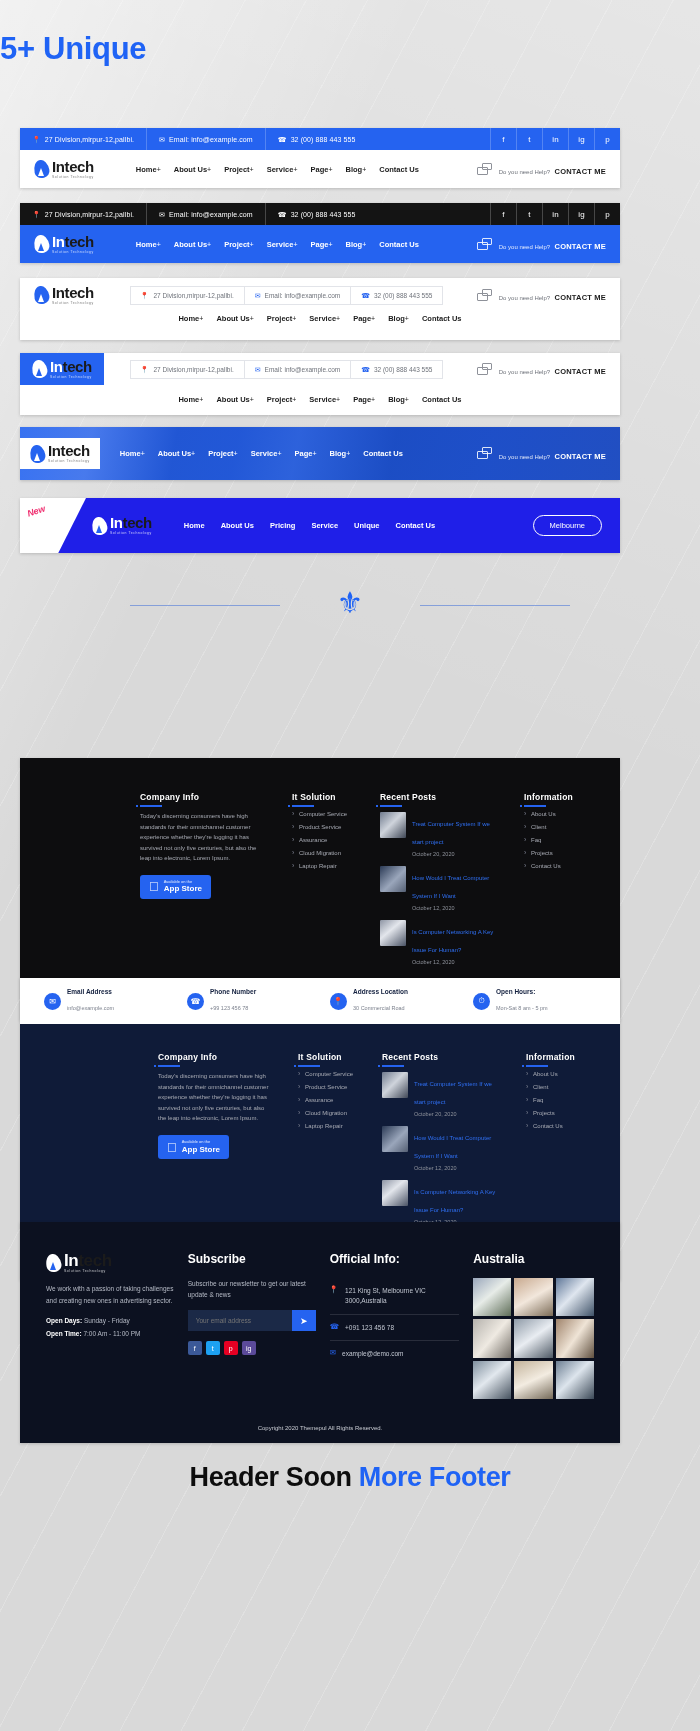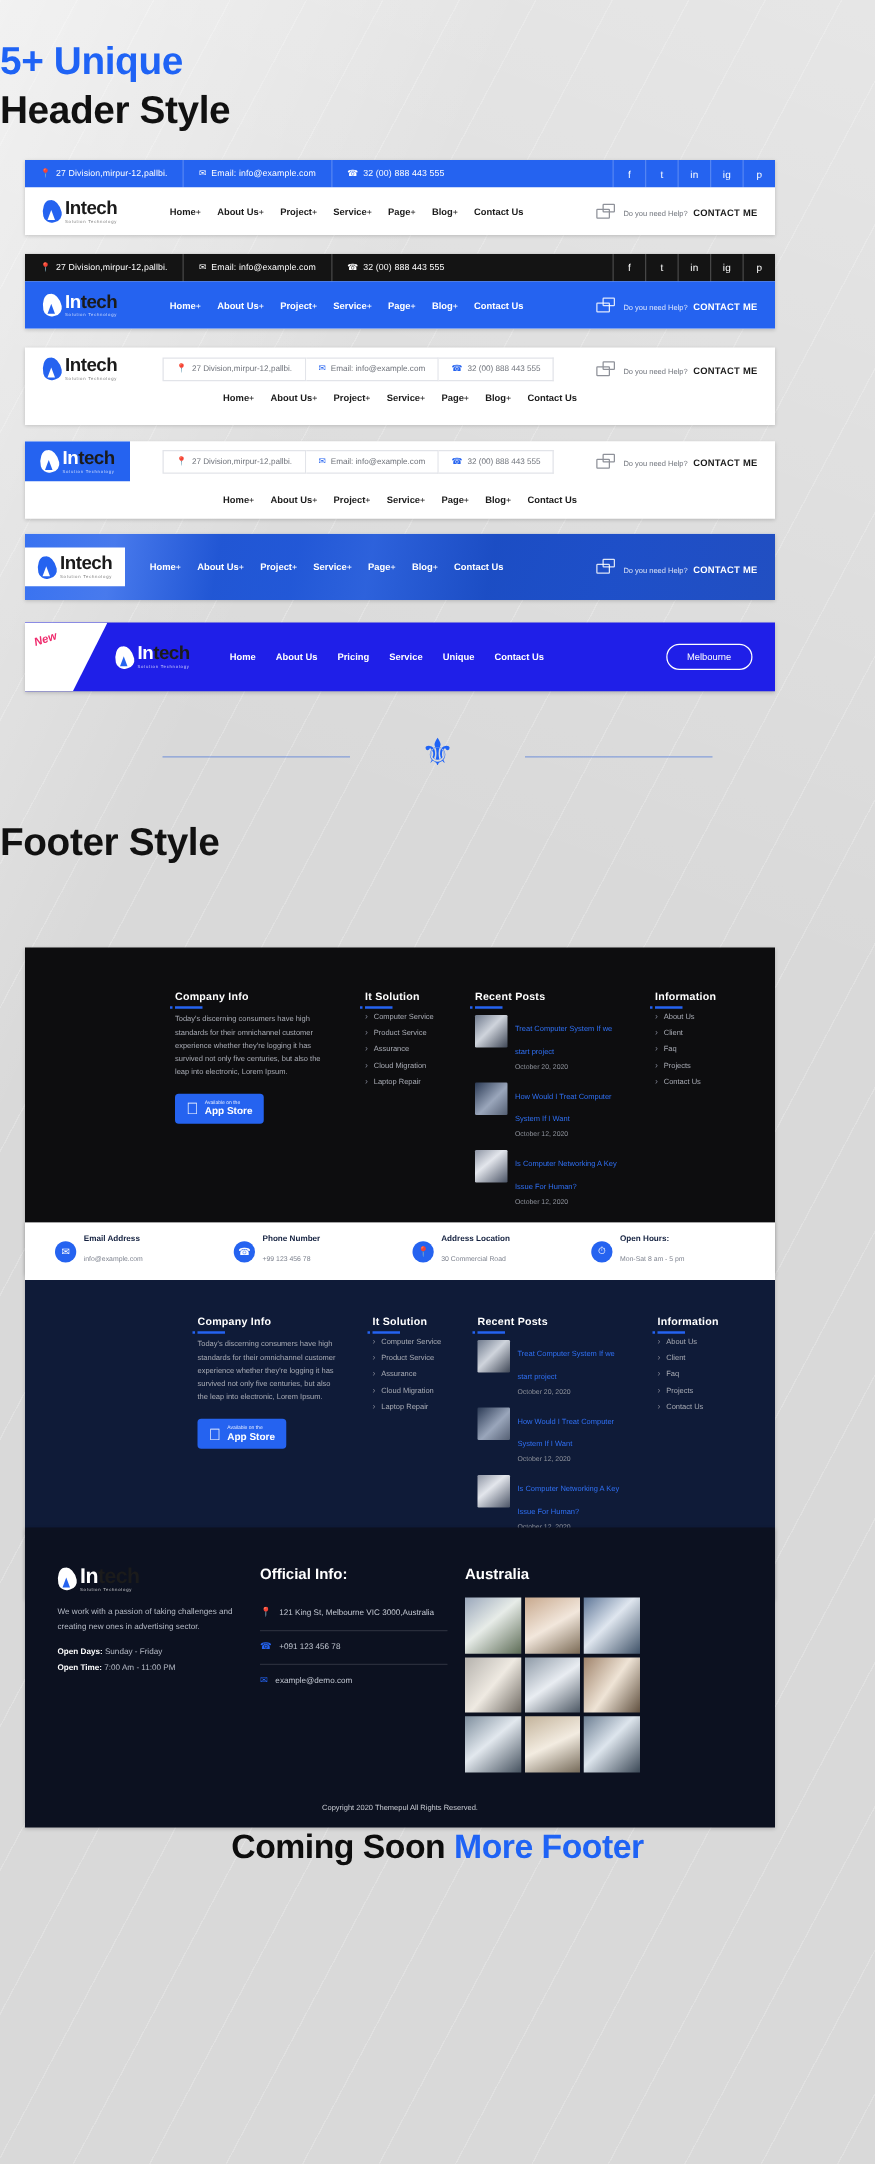--- a/index.html
+++ b/index.html
@@ -280,21 +280,20 @@
     position: absolute; left: 0; top: 1462px; width: 700px; text-align: center;
     font-size: 27px; font-weight: bold; color: #0d0d0d; letter-spacing: -.4px;
   }
   #coming .blue { color: #1f63f5; }
 </style>
 </head>
 <body>
 
 <div class="sec-title" id="title-header">
   <div class="l1">5+ Unique</div>
-  <div class="l2">Header Style</div>
 </div>
 
 <div class="hdr" id="hdr1" style="top:128px;">
   <div class="topbar blue">
     <span class="tb-item">
       <span class="ico">📍</span>
       <span>27 Division,mirpur-12,pallbi.</span>
     </span>
     <span class="tb-sep"></span>
     <span class="tb-item">
@@ -568,21 +567,20 @@
   </div>
 </div>
 
 <div id="divider">
   <span class="ln l"></span>
   <span class="fleur">⚜</span>
   <span class="ln r"></span>
 </div>
 
 <div class="sec-title" id="title-footer">
-  <div class="l2">Footer Style</div>
 </div>
 
 <div class="ftr ftr-dark" id="ftr1" style="top:758px;">
   <div class="cols" style="padding-left:112px;padding-right:16px;">
     <div class="col" style="width:140px;">
       <div class="col-title">Company Info</div>
       <div class="about-txt">Today's discerning consumers have high standards for their omnichannel customer experience whether they're logging it has survived not only five centuries, but also the leap into electronic, Lorem Ipsum.</div>
       <div class="appstore">
         <span class="apple"></span>
         <span>
@@ -763,20 +761,34 @@
       </div>
       <div class="f3-about">We work with a passion of taking challenges and creating new ones in advertising sector.</div>
       <div class="f3-open">
         <div><b>Open Days:</b>
           <span>Sunday - Friday</span></div>
         <div><b>Open Time:</b>
           <span>7:00 Am - 11:00 PM</span></div>
       </div>
     </div>
 
+    <div class="c2">
+      <div class="f3-title">Subscribe</div>
+      <div class="f3-sub">Subscribe our newsletter to get our latest update &amp; news</div>
+      <div class="sub-form">
+        <input type="text" placeholder="Your email address" style="">
+        <button><span>➤</span></button>
+      </div>
+      <div class="socrow">
+        <span class="socbox" style="background:#3b5998;">f</span>
+        <span class="socbox" style="background:#1da1f2;">t</span>
+        <span class="socbox" style="background:#e60023;">p</span>
+        <span class="socbox" style="background:#5b4a9a;">ig</span>
+      </div>
+    </div>
 
     <div class="c3">
       <div class="f3-title">Official Info:</div>
       <div class="oi-row">
         <span class="ico">📍</span>
         <span>121 King St, Melbourne VIC 3000,Australia</span>
       </div>
       <div class="oi-row">
         <span class="ico">☎</span>
         <span>+091 123 456 78</span>
@@ -817,14 +829,14 @@
         <span class="ig-cell">
             <span style="background:linear-gradient(135deg,#6d7f93,#dde5ed 45%,#3b4856);"></span>
           </span>
       </div>
     </div>
   </div>
   <div class="f3-copy">Copyright 2020 Themepul All Rights Reserved.</div>
 </div>
 
 <div id="coming">
-  <span>Coming Soon </span><span class="blue">More Footer</span>
+  <span>Header Soon </span><span class="blue">More Footer</span>
 </div>
 
 </body></html>

